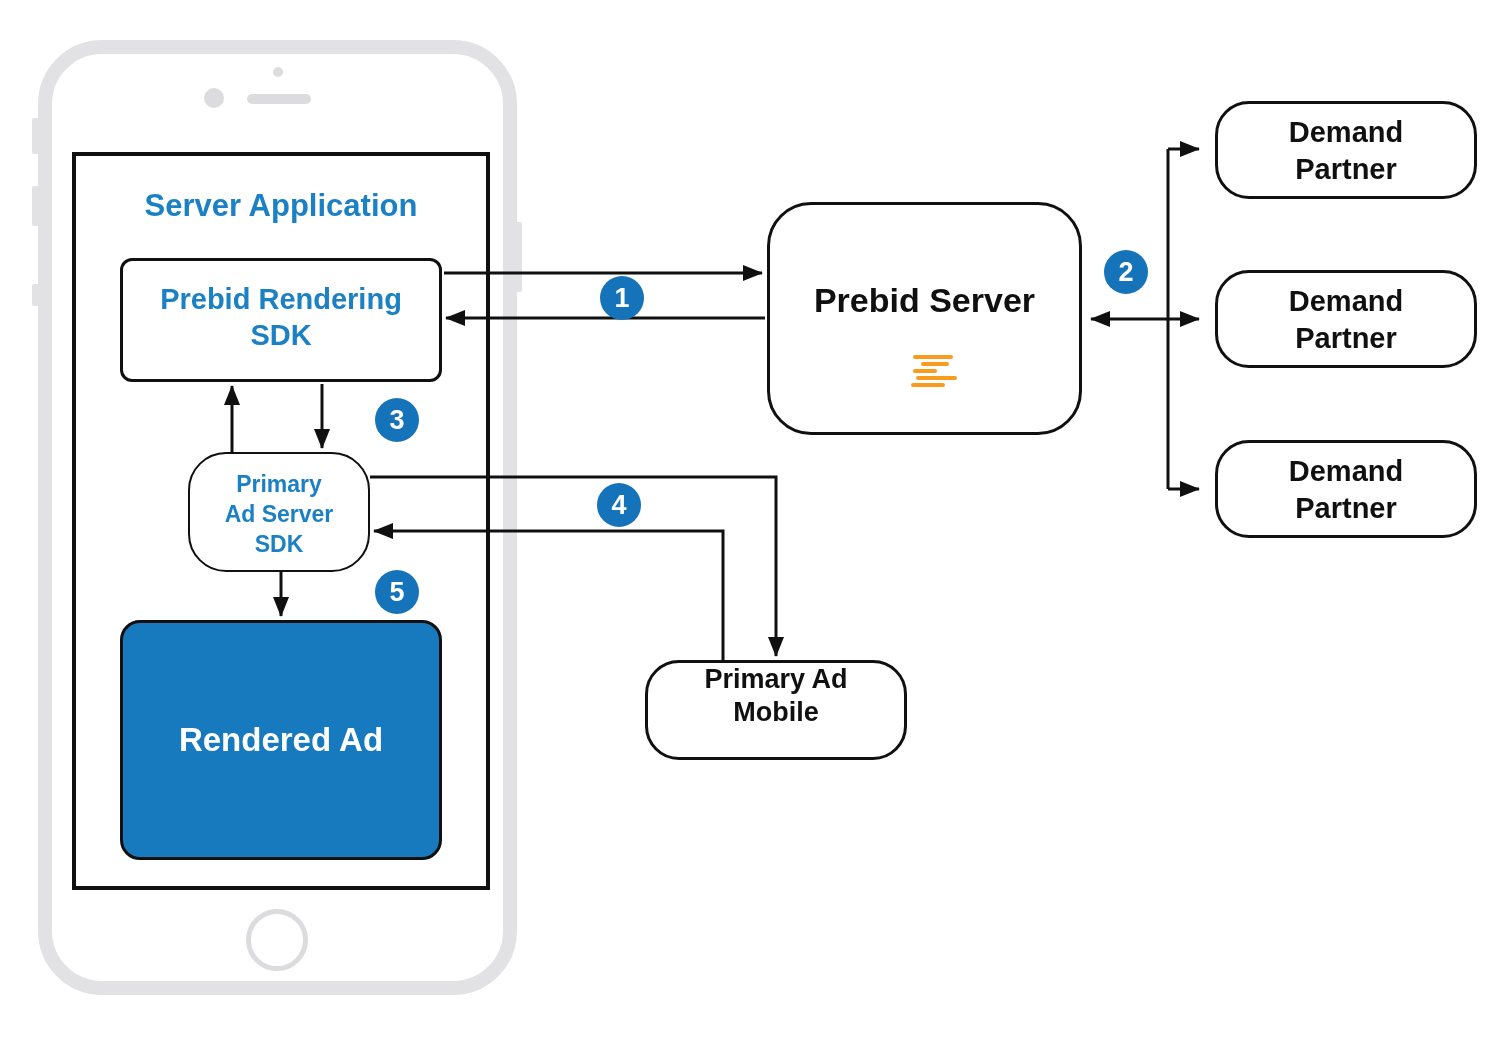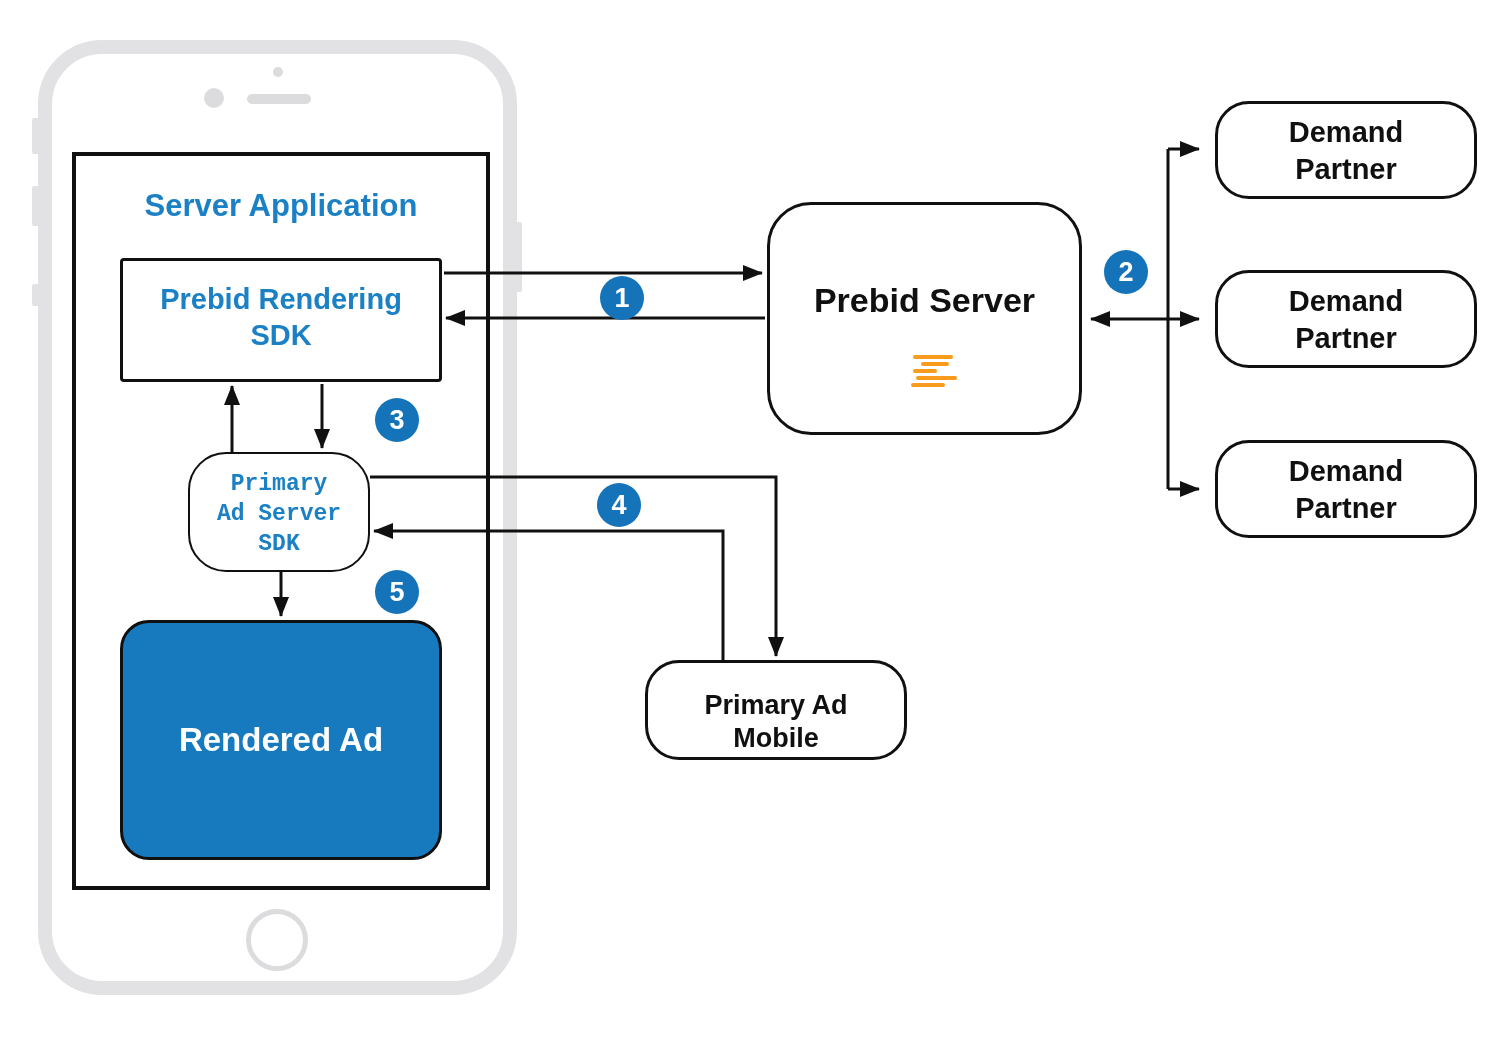--- a/index.html
+++ b/index.html
@@ -23,37 +23,37 @@
     box-sizing:border-box;border:4px solid #101010;background:#fff;}
 
   
   .node{position:absolute;box-sizing:border-box;background:#fff;border:3px solid #101010;
     text-align:center;font-weight:bold;color:#101010;}
   .node .ln{display:block;}
 
   .mobile-app-title{position:absolute;left:92px;top:188px;width:378px;text-align:center;
     font-size:31px;font-weight:bold;color:#1b80c4;}
 
-  .prebid-rendering-sdk{left:120px;top:258px;width:322px;height:124px;border-radius:4px;
+  .prebid-rendering-sdk{left:120px;top:258px;width:322px;height:124px;border-radius:12px;
     font-size:29px;line-height:36px;color:#1b80c4;padding-top:20px;}
   .primary-ad-server-sdk{left:188px;top:452px;width:182px;height:120px;border-radius:38px;
-    font-size:23px;line-height:30px;color:#1b80c4;padding-top:15px;border-width:2.5px;font-family:Liberation Mono, monospace;}
-  .rendered-ad{left:120px;top:620px;width:322px;height:240px;border-radius:29px;
+    font-size:23px;line-height:30px;color:#1b80c4;padding-top:15px;border-width:2.5px;}
+  .rendered-ad{left:120px;top:620px;width:322px;height:240px;border-radius:20px;
     background:#1779be;color:#ffffff;font-size:33px;display:flex;align-items:center;justify-content:center;}
   .prebid-server{left:767px;top:202px;width:315px;height:233px;border-radius:44px;font-size:34px;}
   .prebid-server .label{position:absolute;left:0;top:76px;width:100%;}
   .prebid-logo{position:absolute;left:140px;top:150px;width:60px;}
   .prebid-logo .bar{height:4px;border-radius:2px;background:#f99b1c;margin-bottom:3px;}
   .prebid-logo .b1{margin-left:3px;width:40px;}
   .prebid-logo .b2{margin-left:11px;width:28px;}
   .prebid-logo .b3{margin-left:3px;width:24px;}
   .prebid-logo .b4{margin-left:6px;width:41px;}
   .prebid-logo .b5{margin-left:1px;width:34px;}
   .primary-ad-server{left:645px;top:660px;width:262px;height:100px;border-radius:34px;
-    font-size:27px;line-height:33px;padding-top:26px;}
+    font-size:27px;line-height:33px;padding-top:0;}
   .demand-partner{left:1203px;width:262px;height:98px;border-radius:34px;
     font-size:29px;line-height:37px;padding-top:10px;margin-left:12px;}
   .dp1{top:101px;} .dp2{top:270px;} .dp3{top:440px;}
 
   
   .flow-svg{position:absolute;left:0;top:0;z-index:40;pointer-events:none;}
 
   
   .badge{position:absolute;width:44px;height:44px;border-radius:50%;background:#1573b9;
     color:#fff;font-size:27px;font-weight:bold;display:flex;align-items:center;justify-content:center;z-index:50;}

